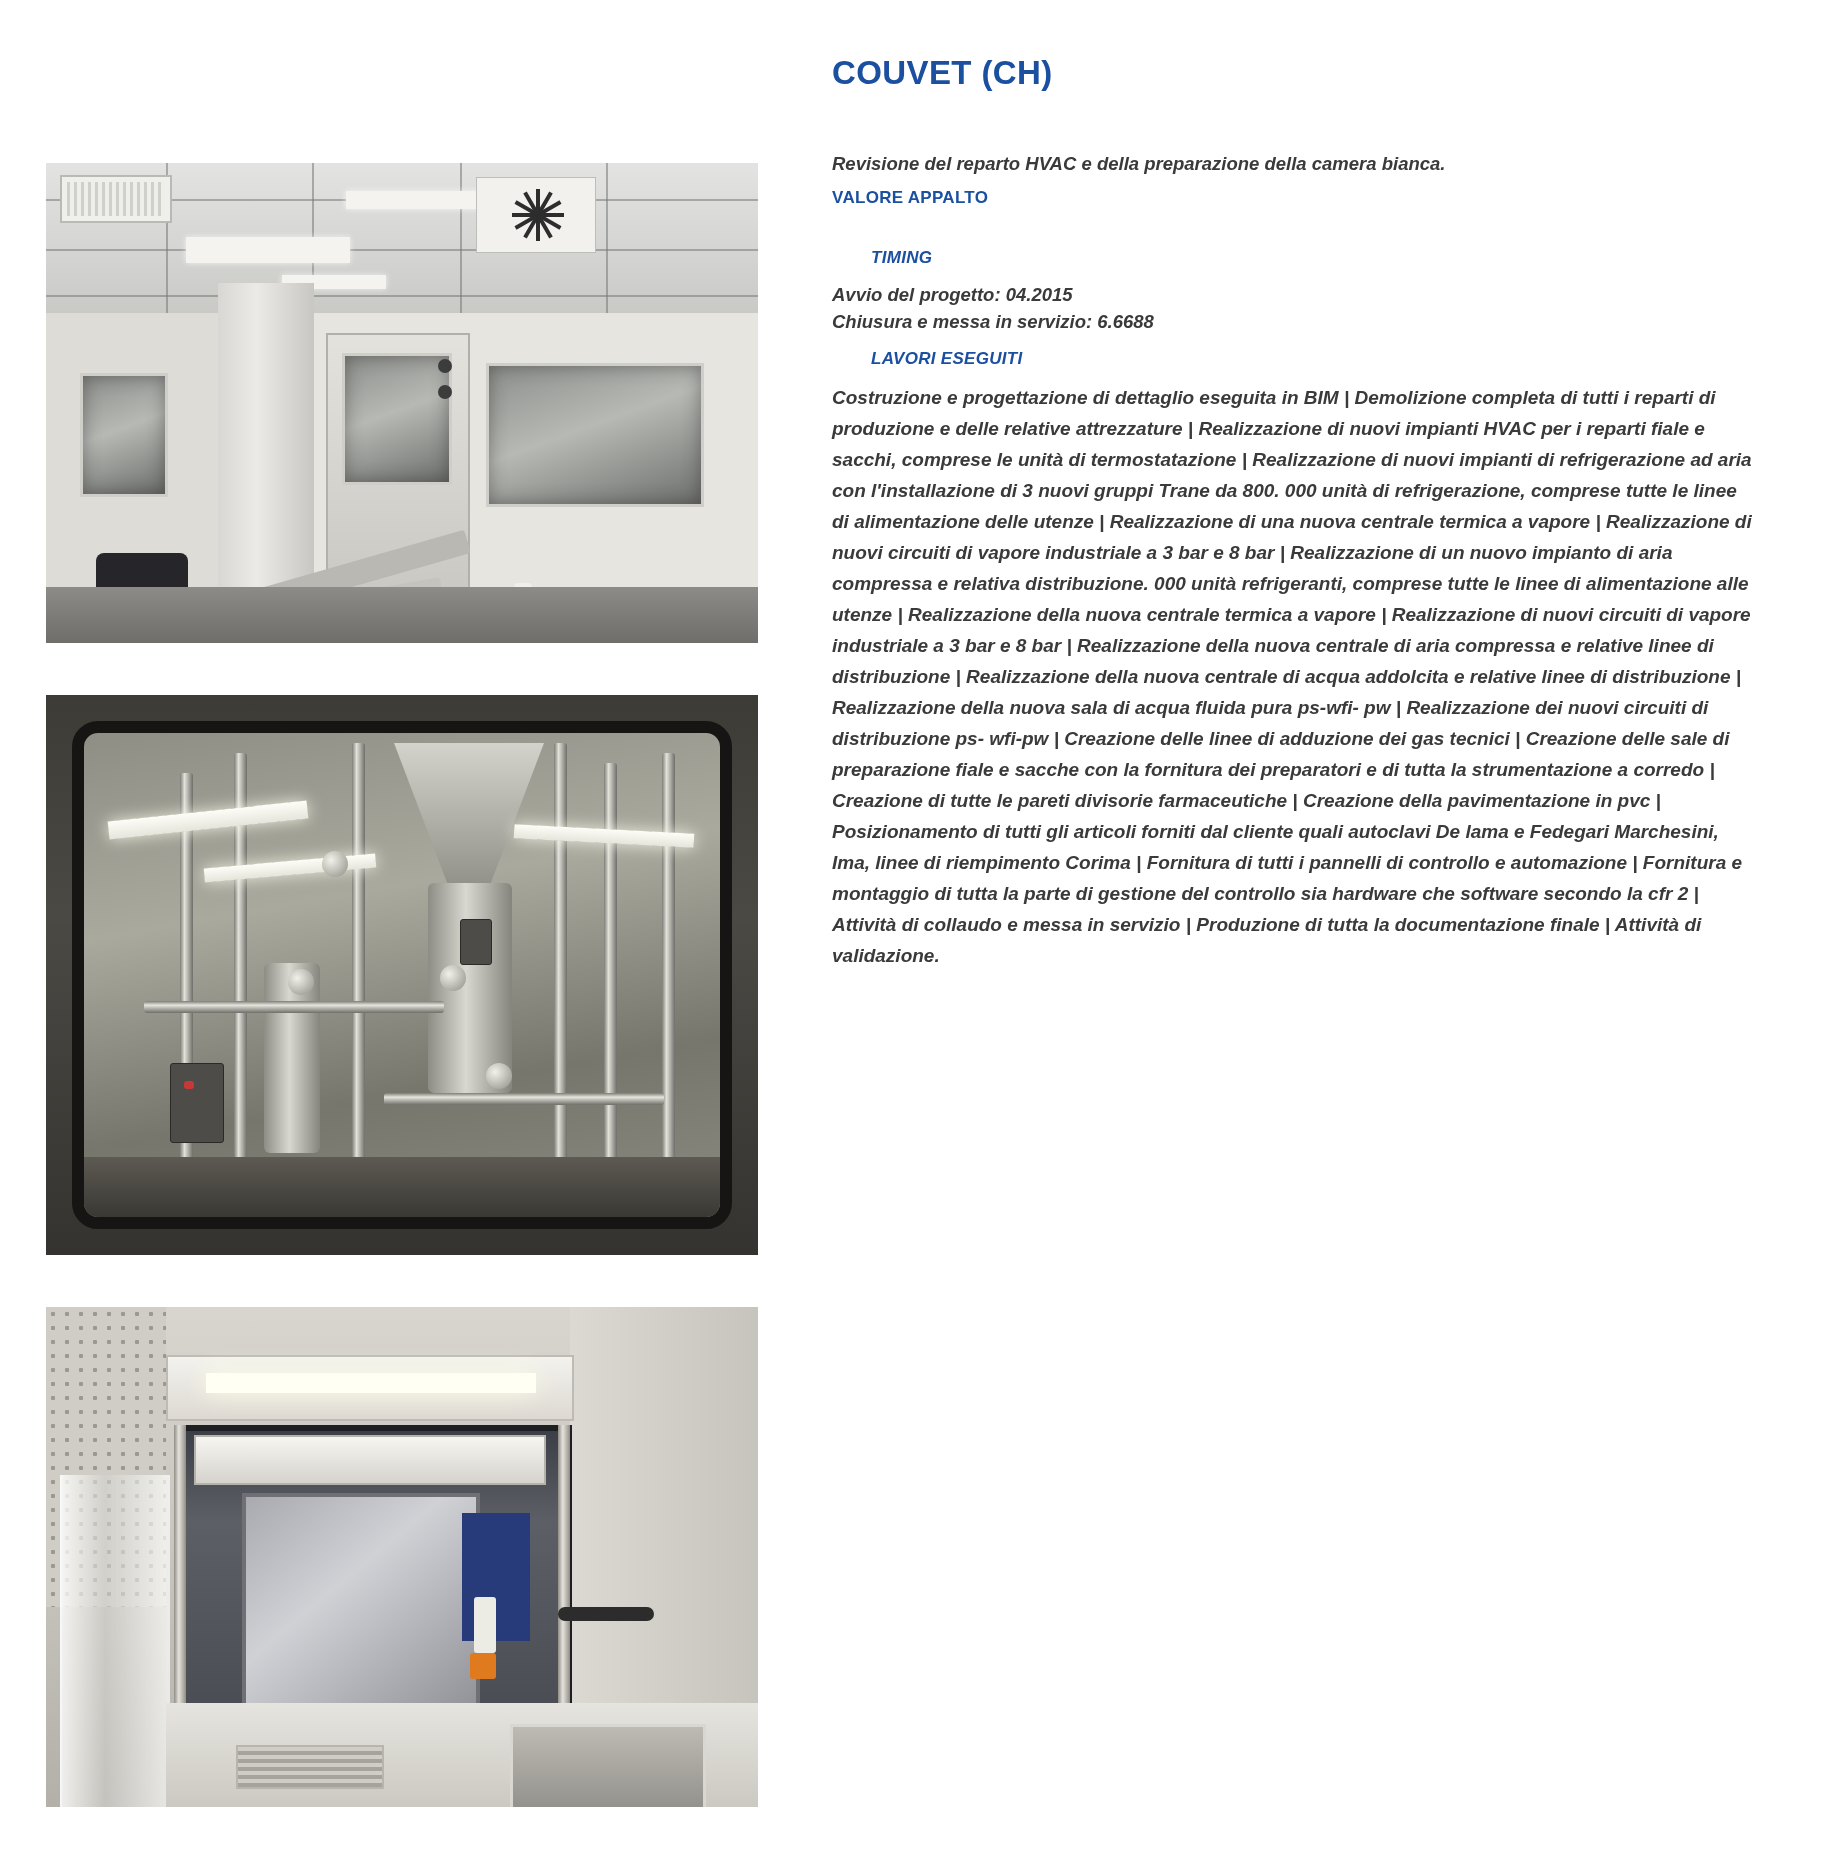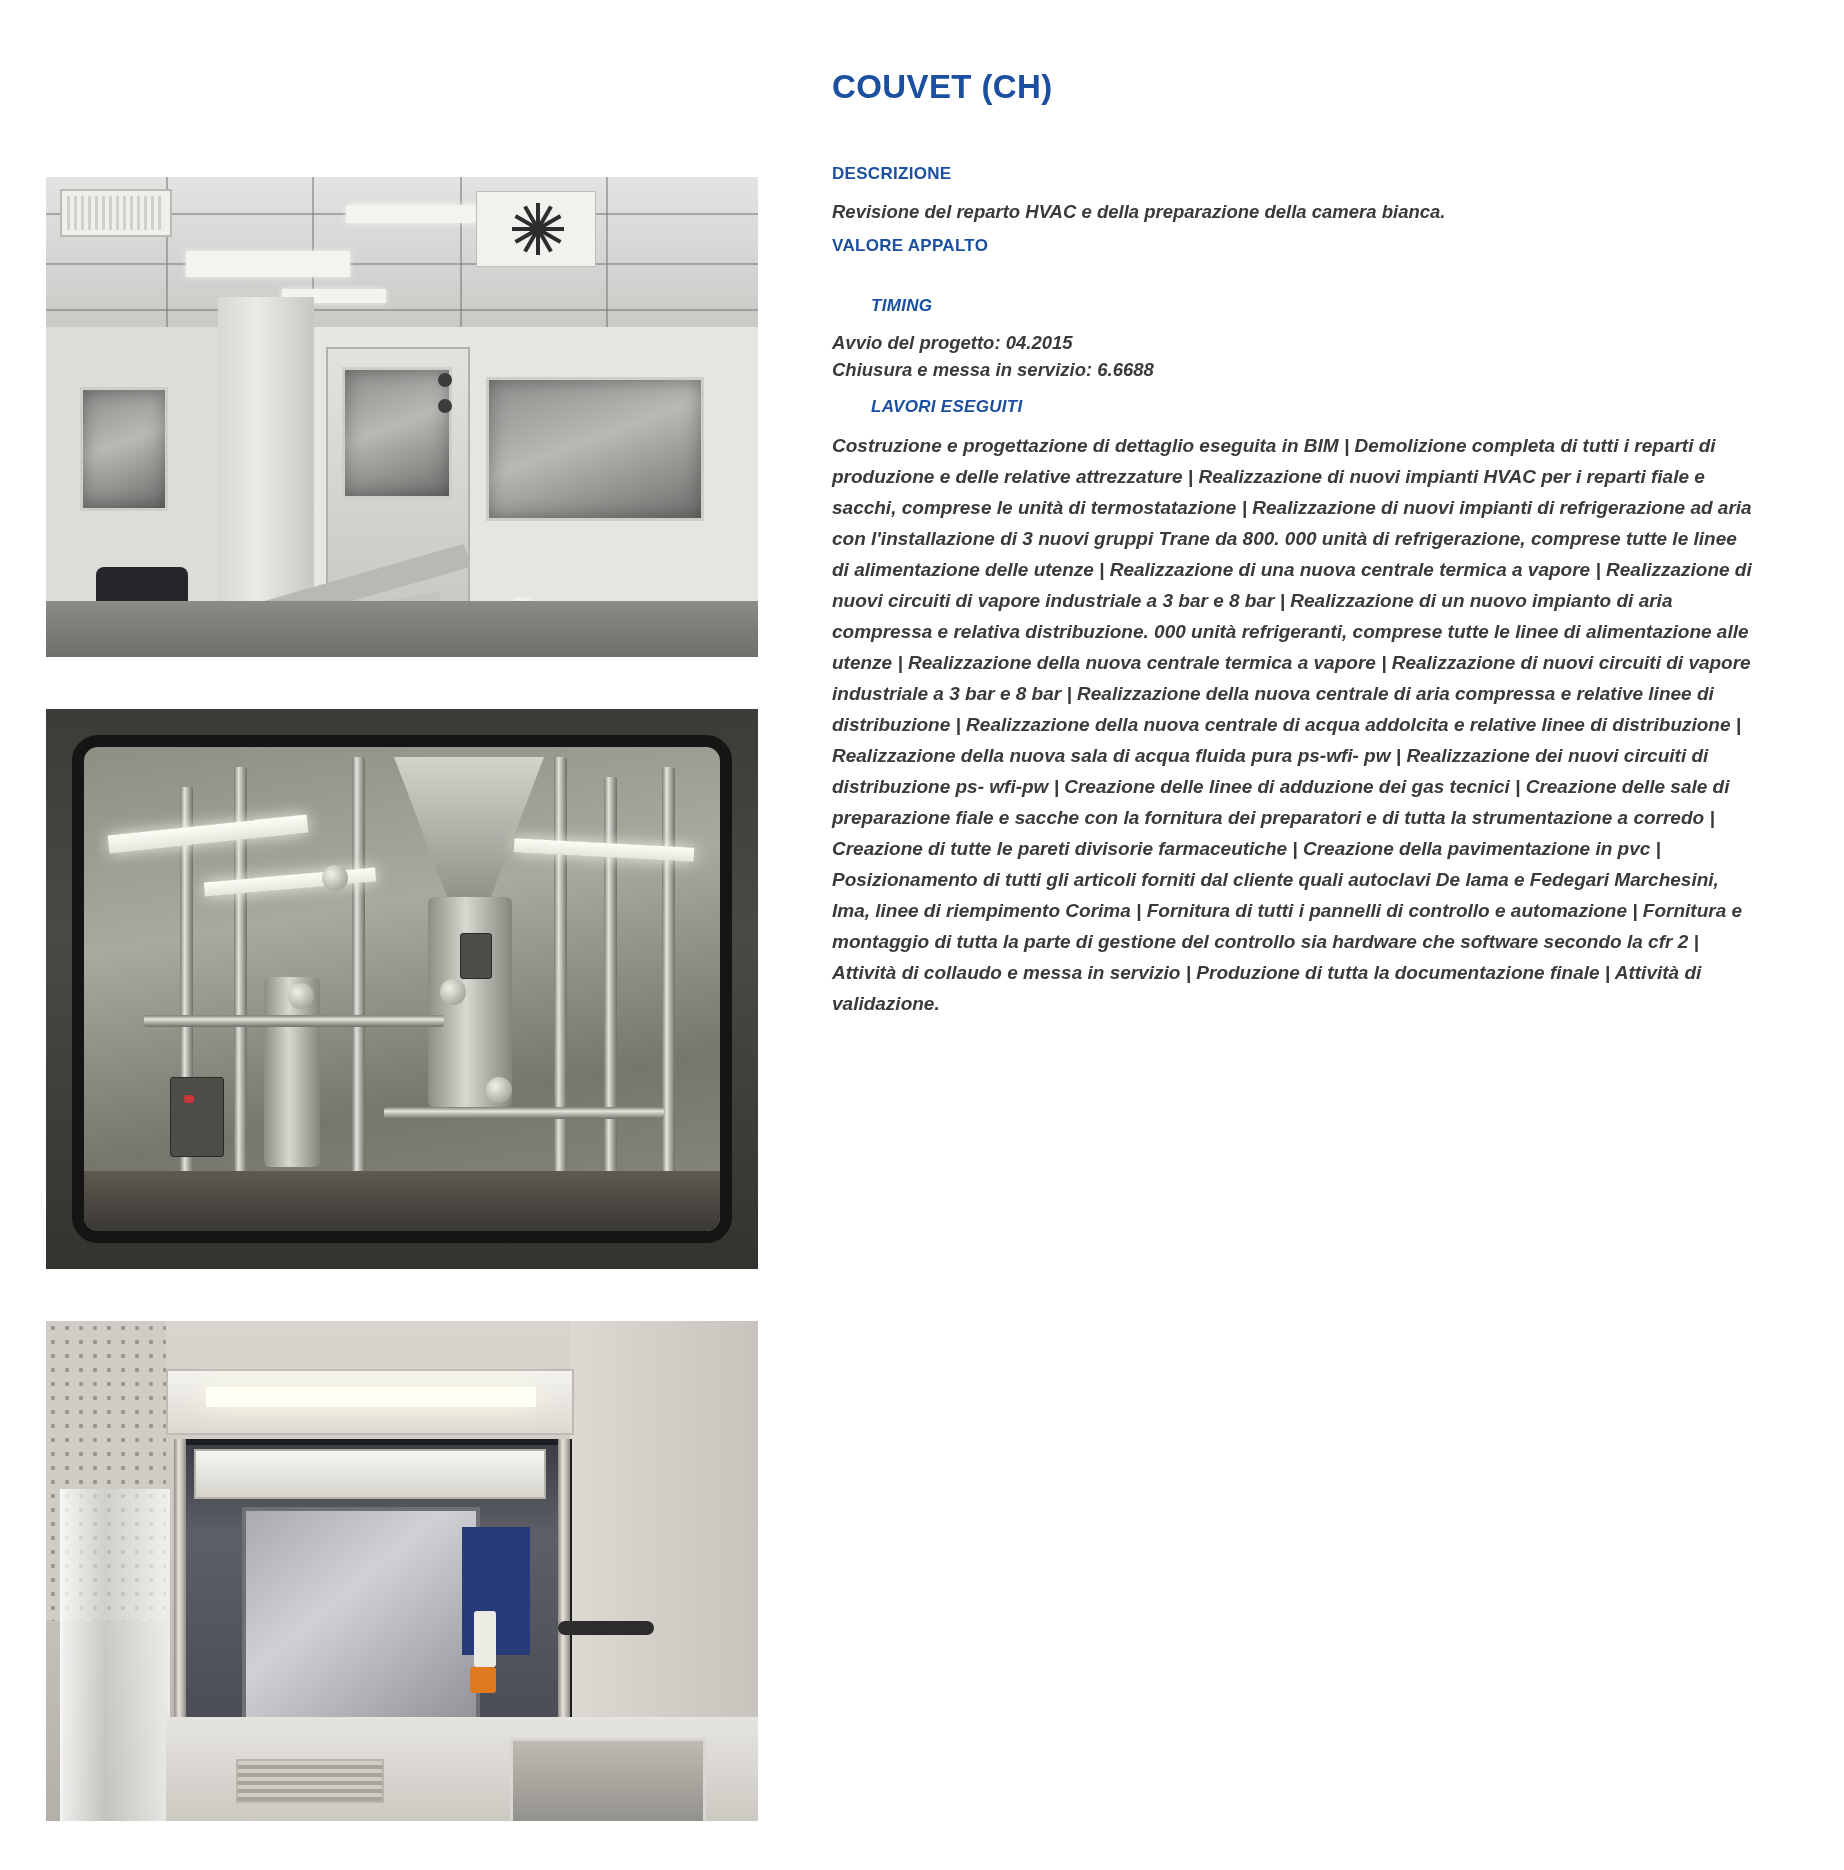--- a/index.html
+++ b/index.html
@@ -18,21 +18,21 @@
     position: relative;
     width: 1844px;
     min-height: 1870px;
     box-sizing: border-box;
     padding: 0;
   }
   .layout {
     display: flex;
     flex-direction: row;
     align-items: flex-start;
-    padding: 14px 50px 0 46px;
+    padding: 0 50px 0 46px;
     box-sizing: border-box;
   }
   
   .gallery {
     width: 712px;
     flex: 0 0 712px;
     padding-top: 163px;
     box-sizing: border-box;
   }
   .photo {
@@ -406,21 +406,20 @@
         <div class="p3-hose"></div>
       </div>
 
     </div>
 
     <div class="content">
 
       <h1 class="title">COUVET (CH)</h1>
 
       <div class="section">
-        <div class="section-label">DESCRIZIONE</div>
         <p class="body-text tight">Revisione del reparto HVAC e della preparazione della camera bianca.</p>
       </div>
 
       <div class="section">
         <div class="section-label">VALORE APPALTO</div>
       </div>
 
       <div class="gap-lg"></div>
 
       <div class="section">

